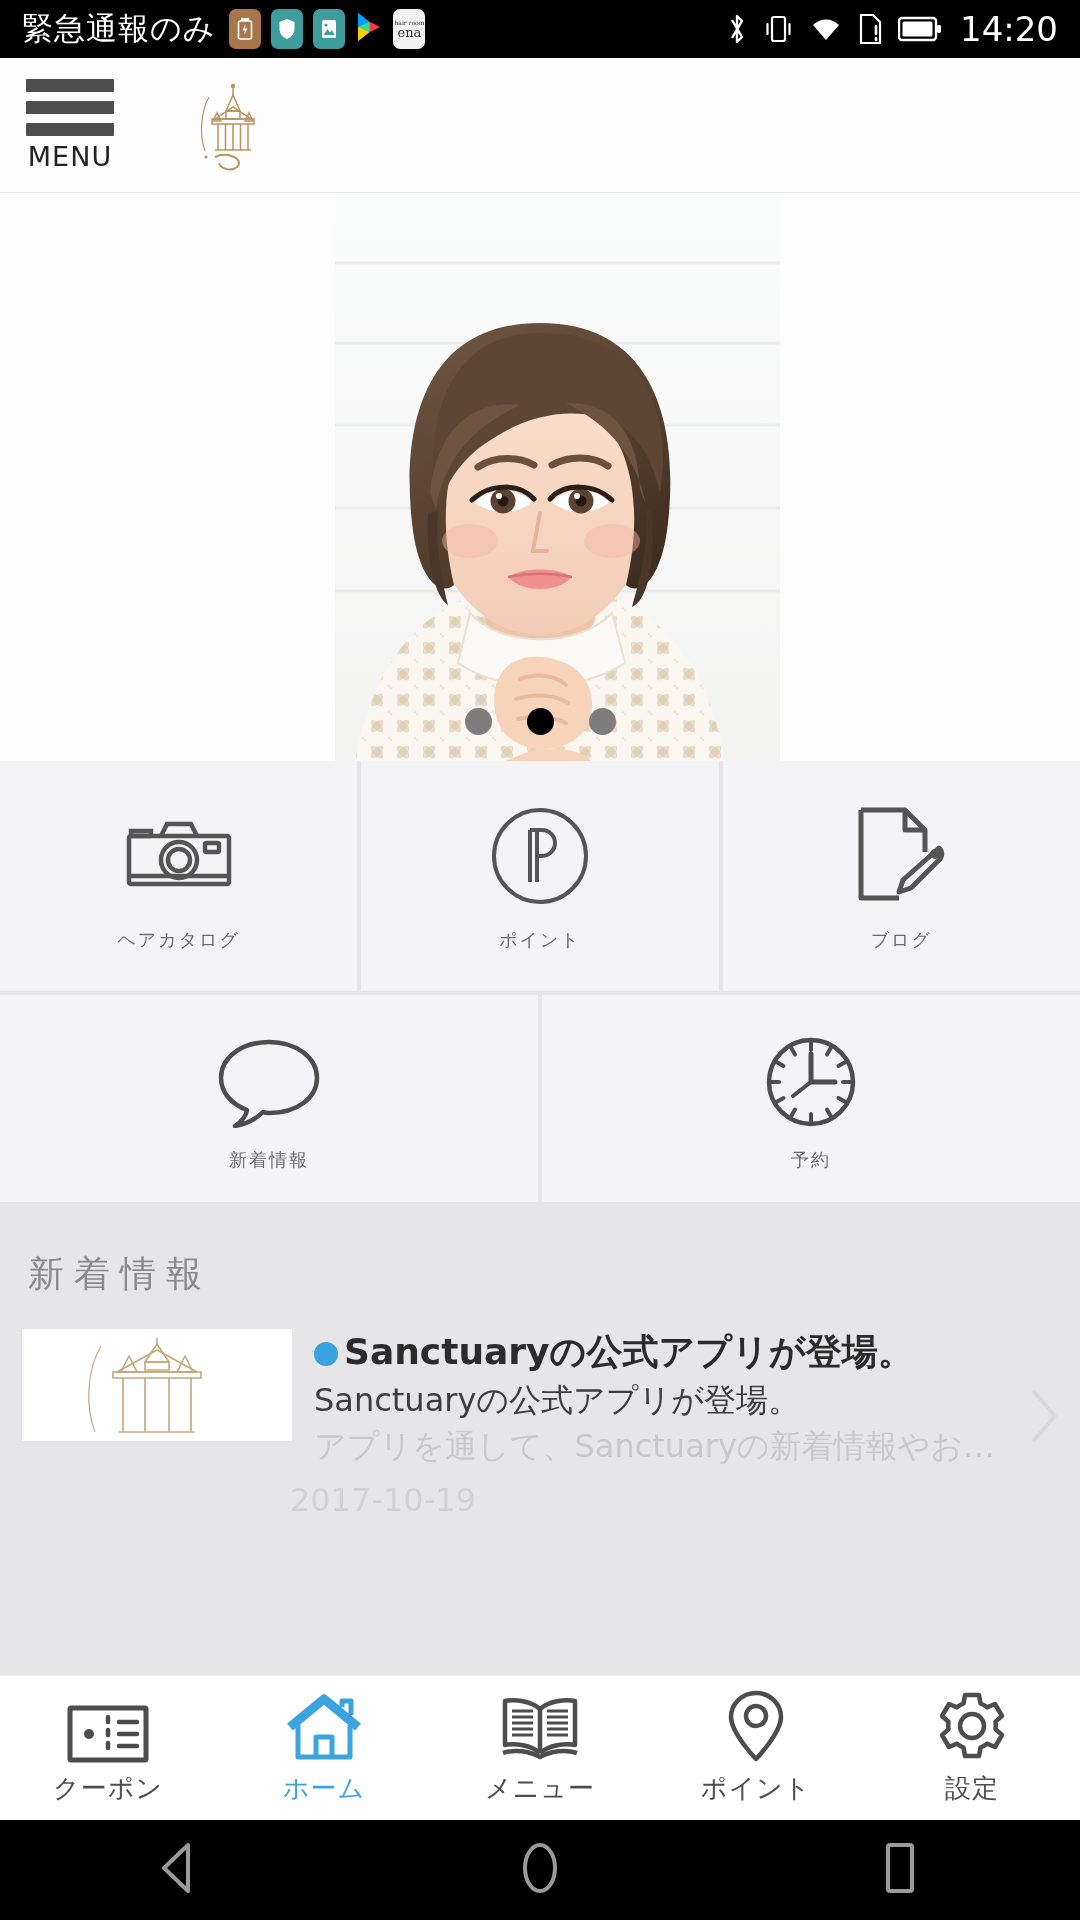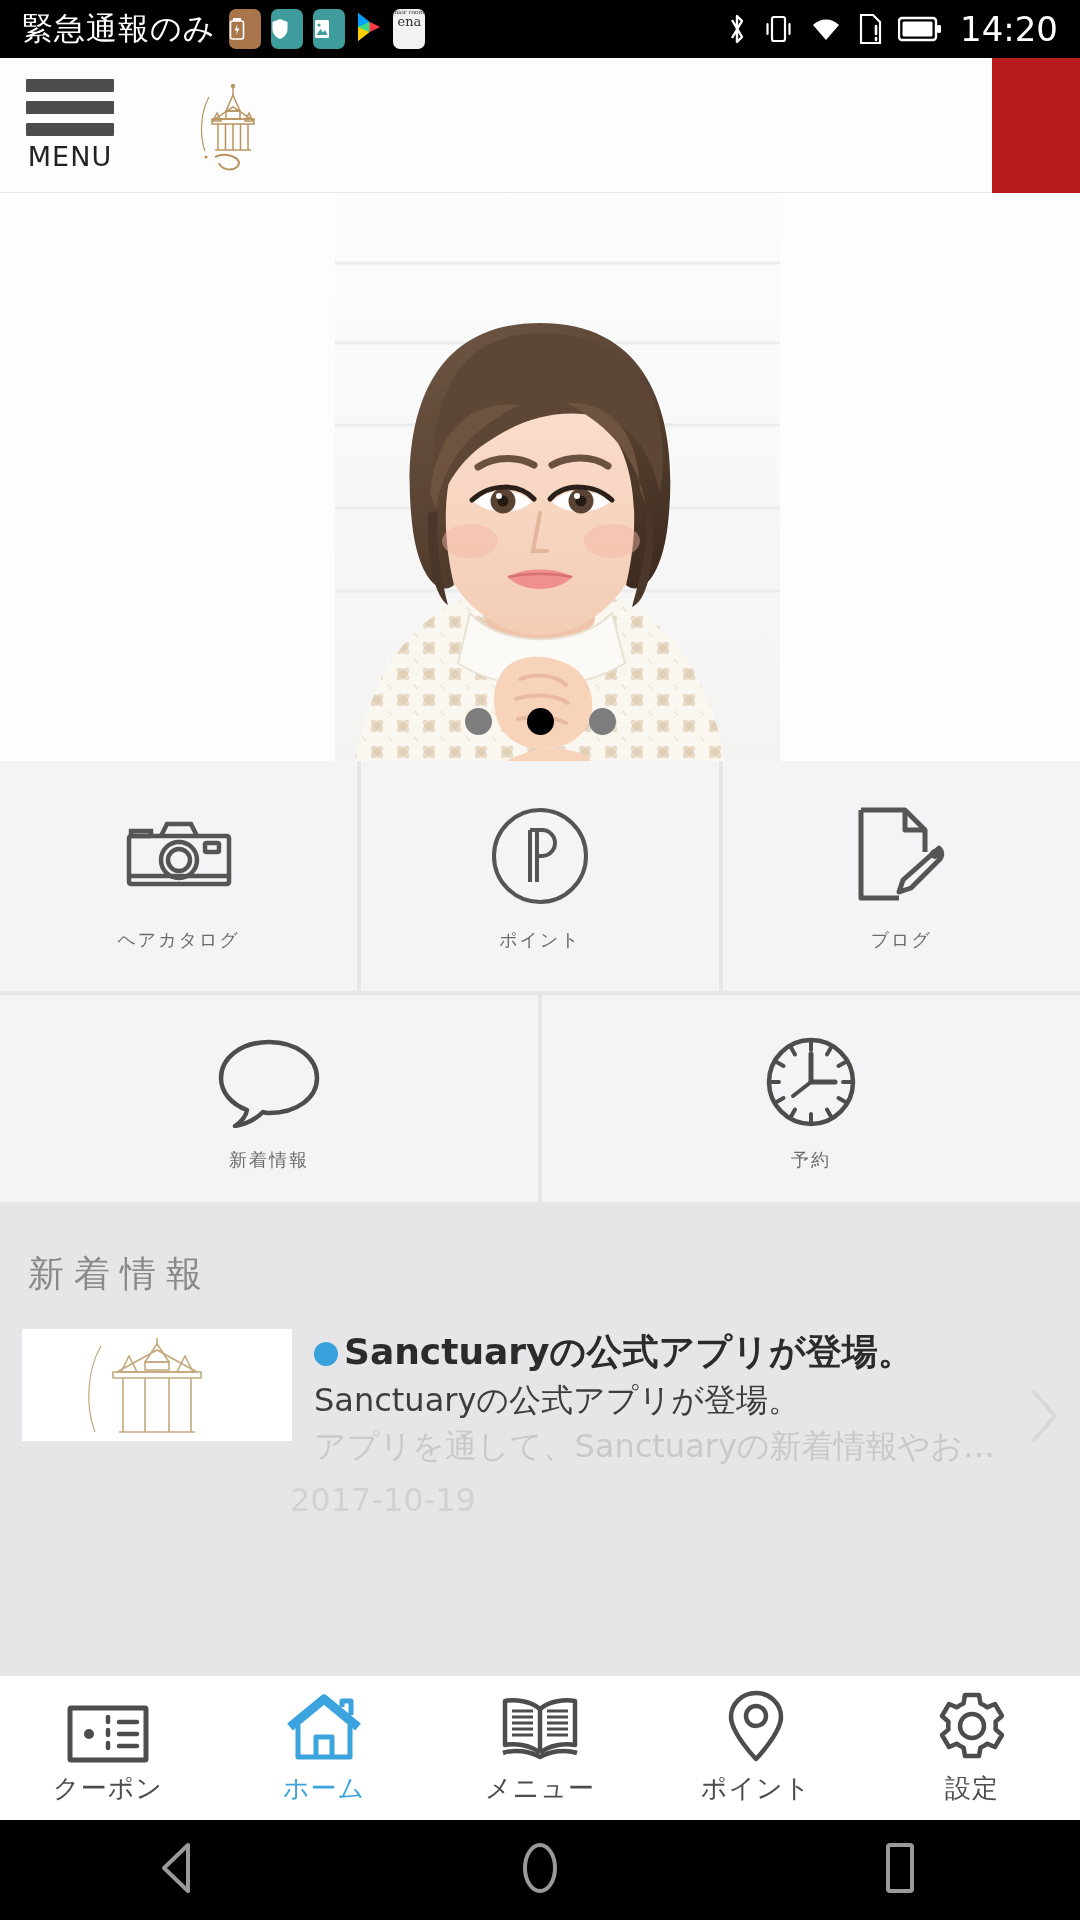--- a/index.html
+++ b/index.html
@@ -1,47 +1,47 @@
 <!DOCTYPE html>
 <html><head>
 <meta charset="utf-8">
 <style>
   * { margin:0; padding:0; box-sizing:border-box; }
   html,body { width:1080px; height:1920px; background:#000; }
   body {
     font-family:"DejaVu Sans","Liberation Sans",sans-serif;
     -webkit-font-smoothing:antialiased;
   }
-  #screen { position:relative; width:1080px; height:1920px; overflow:hidden; background:#b91c1c;padding-left:8px; }
+  #screen { position:relative; width:1080px; height:1920px; overflow:hidden; background:#a16207;padding-left:8px; }
 
   
   .statusbar {
     position:absolute; top:0; left:0; width:1080px; height:58px;
     background:#000; color:#fff; display:flex; align-items:center;
     padding:0 22px;
   }
   .sb-carrier { font-size:31px; letter-spacing:1px; white-space:nowrap; }
   .sb-icons { display:flex; align-items:center; gap:10px; margin-left:14px; }
   .sb-app { width:32px; height:40px; border-radius:7px; display:flex;
-            align-items:center; font-size:11px; color:#fff;}
+            align-items:center; justify-content:center; font-size:11px; color:#fff;}
   .sb-app.brown { background:#a8764a; }
   .sb-app.teal  { background:#3f9c9c; }
   .sb-app.teal2 { background:#3f9c9c; }
   .sb-app.white { background:#f2f2f2; color:#333; font-size:13px; line-height:1;
                   flex-direction:column; font-family:"DejaVu Serif",serif;}
   .sb-app.white small{font-size:6px;}
   .sb-spacer { flex:1; }
   .sb-right { display:flex; align-items:center; gap:14px; }
   .sb-right svg { display:block; }
   .sb-time { font-size:34px; margin-left:4px; letter-spacing:0px;
              font-family:"DejaVu Sans",sans-serif; }
 
   
   .appheader {
-    position:absolute; top:58px; left:0; width:992px; height:135px;
+    position:absolute; top:58px; left:0; width:1080px; height:135px;
     background:#fdfdfd; display:flex; align-items:center;
     border-bottom:1px solid #e8e8e8;
   }
   .hamburger { width:140px; display:flex; flex-direction:column;
                align-items:center; justify-content:center; gap:0; }
   .hamburger .bars { display:flex; flex-direction:column; gap:9px; margin-bottom:5px;}
   .hamburger .bars span { display:block; width:88px; height:13px; background:#4d4d4d; border-radius:1px;}
   .hamburger .mlabel { font-size:27px; color:#222; letter-spacing:1px;
                        font-family:"DejaVu Sans",sans-serif; }
   .logowrap { flex:1; display:flex; align-items:center; padding-left:45px; }

